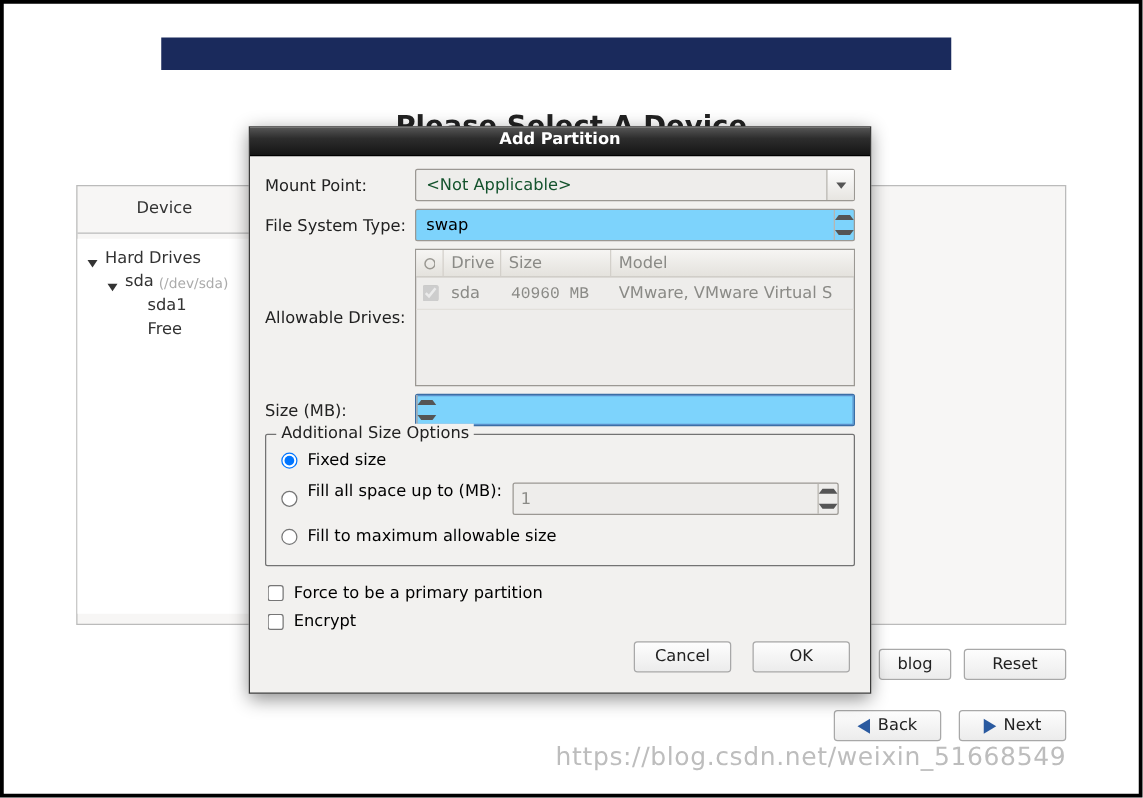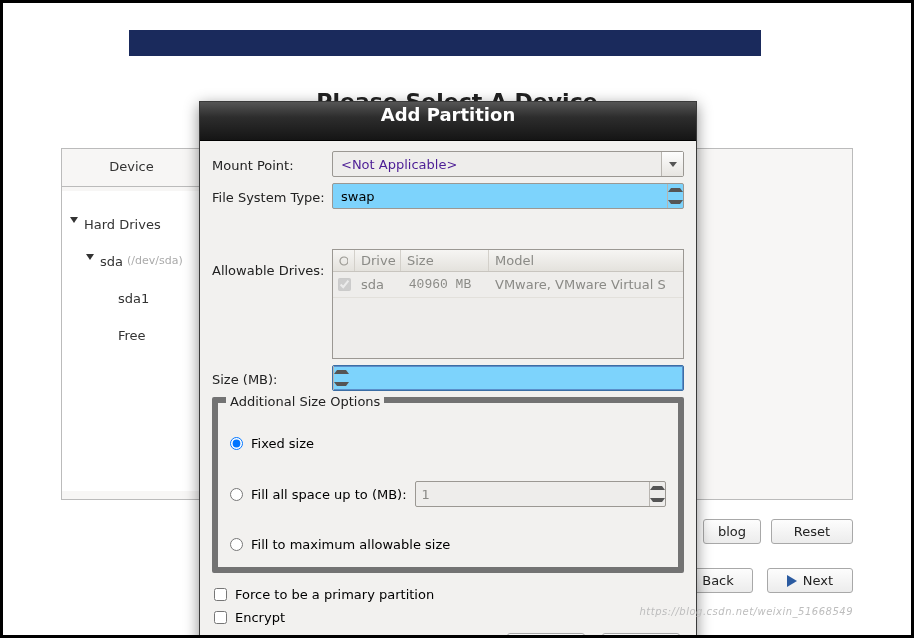--- a/index.html
+++ b/index.html
@@ -3,71 +3,71 @@
 <meta charset="utf-8">
 <style>
 * { box-sizing: border-box; margin: 0; padding: 0; font-family: "DejaVu Sans", "Liberation Sans", sans-serif; font-size: 13px; }
 body { background: #fff; width: 914px; height: 638px; position: relative; border: 3px solid #000; overflow: hidden; }
 .banner { position: absolute; top: 27px; left: 126px; right: 150px; height: 26px; background: #1a2a5c; }
 .bg-heading { position: absolute; top: 86px; left: 0; right: 0; text-align: center; font-size: 22px; font-weight: bold; color: #222; }
 .bg-panel { position: absolute; top: 145px; left: 58px; right: 58px; height: 352px; border: 1px solid #bbb; background: #f7f6f5; }
 .device-col { position: absolute; left: 0; width: 140px; top: 0; bottom: 0; border-right: 1px solid #ddd; }
 .device-header { text-align: center; padding: 10px 0 12px; border-bottom: 1px solid #bbb; color: #333; }
 .tree { position: absolute; top: 42px; left: 0; right: 0; background: #fff; height: 300px; padding: 6px 8px; color: #333; }
-.tree-row { display: flex; align-items: flex-start; gap: 4px; padding: 2px 0; margin-top: 18px; }
+.tree-row { display: flex; align-items: flex-end; gap: 4px; padding: 2px 0; }
 .tree-row.i1 { padding-left: 16px; }
 .tree-row.i2 { padding-left: 48px; }
 .tri { display: inline-block; width: 0; height: 0; border-left: 4px solid transparent; border-right: 4px solid transparent; border-top: 6px solid #333; margin-right: 2px; }
 .subtle { color: #aaa; font-size: 11px; }
 .btn { display: inline-flex; align-items: center; justify-content: center; gap: 6px; background: linear-gradient(#fdfdfd,#ececec); border: 1px solid #a8a8a8; border-radius: 3px; padding: 4px 14px; min-width: 68px; color: #222; cursor: pointer; }
 .bg-action-row { position: absolute; top: 516px; right: 58px; display: flex; gap: 10px; }
 .nav-row { position: absolute; bottom: 42px; right: 58px; display: flex; gap: 14px; }
 .arrow-left { display:inline-block; width:0;height:0;border-top:6px solid transparent;border-bottom:6px solid transparent;border-right:10px solid #2a5aa0; }
 .arrow-right { display:inline-block; width:0;height:0;border-top:6px solid transparent;border-bottom:6px solid transparent;border-left:10px solid #2a5aa0; }
 
 .dialog { position: absolute; left: 196px; top: 98px; width: 498px; background: #f2f1ef; border: 1px solid #3a3a3a; box-shadow: 0 4px 14px rgba(0,0,0,0.45); }
-.titlebar { background: linear-gradient(#555,#2d2d2d 40%,#151515); color: #fff; font-weight: bold; text-align: center; padding: 2px 6px 15px; font-size: 18px; border-bottom: 1px solid #000; }
+.titlebar { background: linear-gradient(#555,#2d2d2d 40%,#151515); color: #fff; font-weight: bold; text-align: center; padding: 2px 6px 5px; font-size: 13px; border-bottom: 1px solid #000; }
 .form { padding: 10px 12px 8px; }
 .form-row { display: flex; align-items: center; margin-bottom: 6px; }
 .form-row.top { align-items: flex-start; }
 .form-label { width: 120px; color: #222; padding-top: 3px; }
 .textfield, .combo, .spin { flex: 1; display: flex; align-items: center; height: 26px; border: 1px solid #9b9893; border-radius: 2px; background: #7dd3fc; }
-.combo.disabled { background: #eeedeb; color: #4c1d95; }
+.combo.disabled { background: #eeedeb; color: #14532d; }
 .combo-text { flex: 1; padding: 0 8px; white-space: nowrap; overflow: hidden; }
 .combo-arrow { width: 22px; border-left: 1px solid #b8b5b0; display: flex; align-items: center; justify-content: center; background: linear-gradient(#fdfdfd,#e7e5e1); height: 100%; }
 .caret-down { width: 0; height: 0; border-left: 4px solid transparent; border-right: 4px solid transparent; border-top: 5px solid #555; }
 .spin-btns { width: 16px; display: flex; flex-direction: column; border-left: 1px solid #b8b5b0; height: 100%; }
 .spin-btns span { flex: 1; display: flex; align-items: center; justify-content: center; }
 .caret-up-sm { width:0;height:0;border-left:3px solid transparent;border-right:3px solid transparent;border-bottom:4px solid #555; }
 .caret-down-sm { width:0;height:0;border-left:3px solid transparent;border-right:3px solid transparent;border-top:4px solid #555; }
 .spin input { border: 0; flex: 1; padding: 0 6px; font-size: 13px; outline: none; background: transparent; }
 .spin.disabled { background: #eeedeb; }
 .spin.disabled input { color: #8a8a86; }
-.drives-box { flex: 1; border: 1px solid #9b9893; background: #eeedeb; height: 110px; margin-top: 34px; }
+.drives-box { flex: 1; border: 1px solid #9b9893; background: #eeedeb; height: 110px; }
 .drives-header { display: flex; background: linear-gradient(#f6f5f3,#e4e2dd); border-bottom: 1px solid #c8c5bf; height: 22px; align-items: center; color: #8a8a86; }
 .dh-cell { padding: 0 6px; border-right: 1px solid #d3d0ca; height: 100%; display: flex; align-items: center; }
 .dh-cb { width: 22px; justify-content: center; }
 .dh-drive { width: 46px; }
 .dh-size { width: 88px; }
 .dh-model { flex: 1; border-right: 0; }
 .drive-row { display: flex; align-items: center; height: 26px; color: #8a8a86; border-bottom: 1px solid #e2e0db; }
 .dr-cb { width: 22px; display: flex; justify-content: center; }
 .dr-cb input { accent-color: #888; }
 .dr-drive { width: 46px; padding-left: 6px; }
 .dr-size { width: 88px; text-align: center; padding-right: 10px; font-family: Liberation Mono, monospace; }
 .dr-model { flex: 1; padding-left: 6px; white-space: nowrap; overflow: hidden; }
 .size-row .spin { border-color: #3b6ea5; box-shadow: inset 0 0 0 1px #5b8fca; }
-.fieldset { border: 6px solid #737373; border-radius: 2px; margin: 6px 0 10px; padding: 8px 10px 10px; position: relative; }
+.fieldset { border: 1px solid #737373; border-radius: 2px; margin: 6px 0 10px; padding: 8px 10px 10px; position: relative; }
 .fieldset-legend { position: absolute; top: -9px; left: 8px; background: #f2f1ef; padding: 0 4px; color: #222; }
-.radio-row { display: flex; align-items: center; gap: 8px; padding: 5px 2px; margin-top: 20px; }
+.radio-row { display: flex; gap: 8px; padding: 5px 2px; }
 .radio-row input[type=radio] { margin: 0; }
 .radio-row .fill-spin { margin-left: auto; width: 170px; }
 .check-row { display: flex; align-items: center; gap: 8px; padding: 4px 2px; }
 .dlg-actions { display: flex; justify-content: flex-end; gap: 17px; padding: 4px 4px 8px; }
-.watermark { position: absolute; bottom: 18px; right: 58px; color: #bdbdbd; font-size: 10px; font-style: italic; letter-spacing: .5px; }
+.watermark { position: absolute; bottom: 18px; right: 58px; color: #bdbdbd; font-size: 20px; letter-spacing: .5px; }
 </style>
 </head>
 <body>
 
 <div class="banner"></div>
 <div class="bg-heading">Please Select A Device</div>
 
 <div class="bg-panel">
   <div class="device-col">
     <div class="device-header">Device</div>

